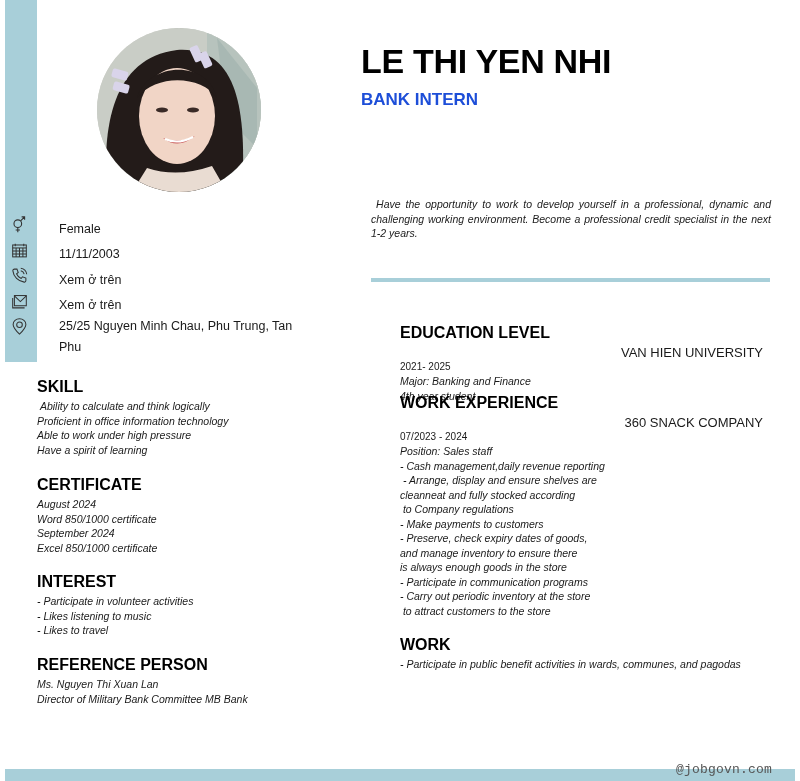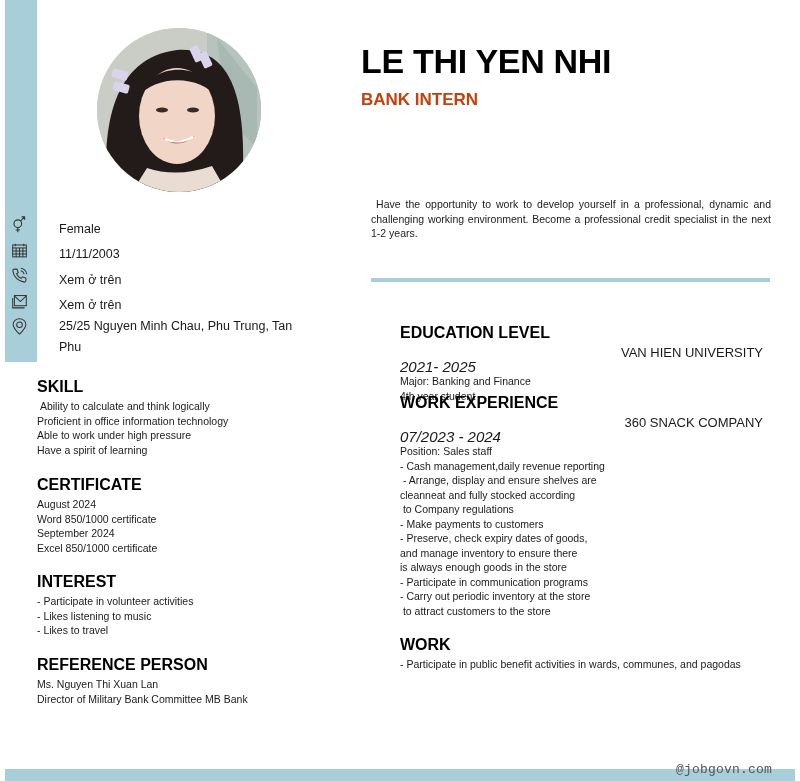--- a/index.html
+++ b/index.html
@@ -10,32 +10,32 @@
   .bottom-bar { position: absolute; left: 5px; top: 769px; width: 790px; height: 12px; background: #a8cfd9; }
   .watermark { position: absolute; left: 676px; top: 762px; font-family: "Liberation Mono", "DejaVu Sans Mono", monospace; font-size: 13px; color: #555; letter-spacing: 0.2px; }
 
   .photo { position: absolute; left: 97px; top: 28px; width: 164px; height: 164px; border-radius: 50%; overflow: hidden;
     background: radial-gradient(circle at 50% 55%, #f3d9cc 0 28%, transparent 29%),
                 radial-gradient(ellipse at 50% 40%, #2a2220 0 46%, transparent 47%),
                 linear-gradient(135deg, #d8d4cc 0%, #b9c4c0 55%, #8f9a94 100%); }
   .photo svg { width: 100%; height: 100%; display: block; }
 
   .name { position: absolute; left: 361px; top: 42px; font-size: 34px; font-weight: bold; color: #000; letter-spacing: -0.3px; }
-  .job-title { position: absolute; left: 361px; top: 90px; font-size: 17px; font-weight: bold; color: #c2410c; }
+  .job-title { position: absolute; left: 361px; top: 90px; font-size: 17px; font-weight: bold; color: #1d4ed8; }
 
   .contact { position: absolute; left: 0; top: 214px; width: 320px; }
   .contact-row { position: relative; display: flex; align-items: flex-end; min-height: 25.5px; }
   .contact-icon { position: absolute; left: 11px; top: 2px; width: 17px; height: 17px; color: #333; }
   .contact-icon svg { width: 17px; height: 17px; display: block; }
   .contact-text { margin-left: 59px; font-size: 12.5px; line-height: 21px; color: #1a1a1a; width: 250px; }
 
   .section-title { font-size: 16px; font-weight: bold; color: #000; margin-bottom: 3px; }
-  .body-text { font-size: 10.5px; line-height: 14.5px; color: #1a1a1a; }
+  .body-text { font-size: 10.5px; line-height: 14.5px; color: #1a1a1a; font-style: italic; }
   .sub-strong { font-size: 13px; font-weight: normal; color: #1a1a1a; line-height: 15px; text-transform: uppercase; text-align: right; }
-  .sub-italic { font-size: 15px; font-style: italic; color: #1a1a1a; line-height: 14px; }
+  .sub-italic { font-size: 10px; color: #1a1a1a; line-height: 14px; }
   .pre { white-space: pre-wrap; }
 
   .left-col { position: absolute; left: 37px; width: 300px; }
   .right-col { position: absolute; left: 400px; width: 363px; }
 
   .career { position: absolute; left: 371px; top: 197px; width: 400px; }
   .career .body-text { text-align: justify; }
   .divider { position: absolute; left: 371px; top: 278px; width: 399px; height: 4px; background: #a8cfd9; }
 
   .justify { text-align: justify; }

